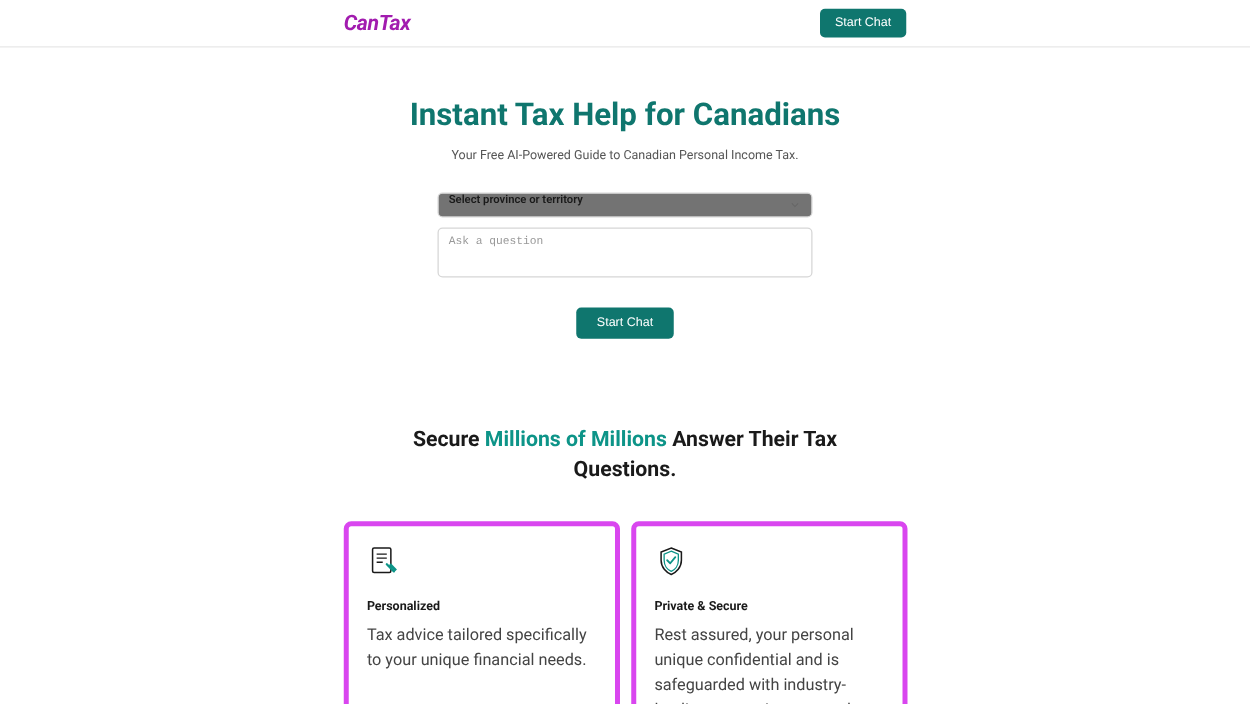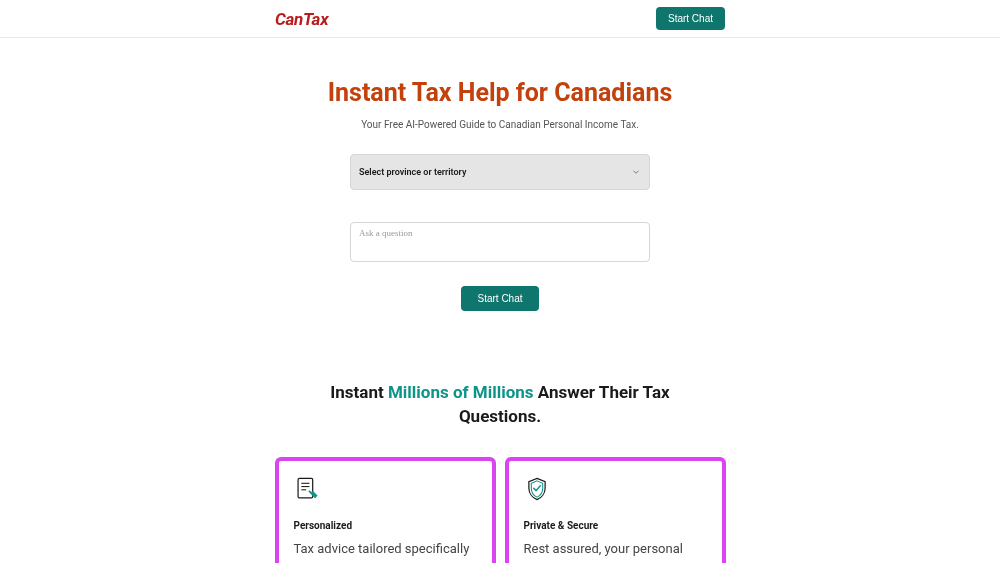--- a/index.html
+++ b/index.html
@@ -14,21 +14,21 @@
   height: 38px;
   display: flex;
   align-items: center;
   justify-content: space-between;
   padding: 0 275px;
   border-bottom: 1px solid #e8e8e8;
 }
 .logo {
   font-size: 17px;
   font-weight: 700;
-  color: #b91c1c;
+  color: #a21caf;
   font-style: italic;
   position: relative;
   letter-spacing: -0.3px;
 }
 .header-btn {
   background: #0f766e;
   color: #fff;
   border: none;
   font-size: 10px;
   padding: 6px 12px;
@@ -36,44 +36,43 @@
   cursor: pointer;
   font-weight: 500;
 }
 .hero {
   text-align: center;
   padding: 40px 0 0 0;
 }
 .hero-title {
   font-size: 25px;
   font-weight: 700;
-  color: #c2410c;
+  color: #0f766e;
   margin-bottom: 12px;
 }
 .hero-subtitle {
   font-size: 10px;
   color: #555;
   margin-bottom: 24px;
   margin-top: 10px;
 }
 .form-container {
   width: 300px;
   margin: 0 auto;
 }
 .select-wrap {
   position: relative;
-  height: 36px;
+  height: 20px;
   border: 1px solid #d6d6d6;
   border-radius: 4px;
   margin-bottom: 8px;
   display: flex;
-  align-items: center;
   padding: 0 8px;
   cursor: pointer;
-  background: #e5e5e5;
+  background: #737373;
 }
 .select-wrap .placeholder {
   font-size: 9px;
   color: #1a1a1a;
   font-weight: 600;
 }
 .select-wrap .chev {
   position: absolute;
   right: 8px;
   top: 50%;
@@ -81,24 +80,23 @@
   color: #666;
 }
 .select-wrap .chev svg { display: block; }
 .textarea {
   width: 300px;
   height: 40px;
   border: 1px solid #d6d6d6;
   border-radius: 4px;
   padding: 5px 8px;
   font-size: 9px;
-  font-family: Liberation Serif, serif;
+  font-family: Liberation Mono, monospace;
   resize: none;
   color: #1a1a1a;
-  margin-top: 24px;
 }
 .textarea::placeholder { color: #999; }
 .submit-btn {
   background: #0f766e;
   color: #fff;
   border: none;
   font-size: 10px;
   padding: 7px 16px;
   border-radius: 4px;
   cursor: pointer;
@@ -172,21 +170,21 @@
     </div>
     <textarea class="textarea" placeholder="Ask a question" style=""></textarea>
     <div>
       <button class="submit-btn">Start Chat</button>
     </div>
   </div>
 </div>
 
 <div class="section2">
   <h2 class="section2-title">
-    <span>Instant </span><span class="highlight">Millions of Millions</span><span> Answer Their Tax Questions.</span>
+    <span>Secure </span><span class="highlight">Millions of Millions</span><span> Answer Their Tax Questions.</span>
   </h2>
 
   <div class="cards">
     <div class="card">
       <div class="card-icon">
         <svg width="26" height="26" viewBox="0 0 32 32" fill="none">
           <rect x="5" y="3" width="18" height="24" rx="1.5" stroke="#1a1a1a" stroke-width="1.5" fill="#fff"></rect>
           <line x1="9" y1="9" x2="19" y2="9" stroke="#1a1a1a" stroke-width="1.3"></line>
           <line x1="9" y1="13" x2="19" y2="13" stroke="#1a1a1a" stroke-width="1.3"></line>
           <line x1="9" y1="17" x2="15" y2="17" stroke="#1a1a1a" stroke-width="1.3"></line>

